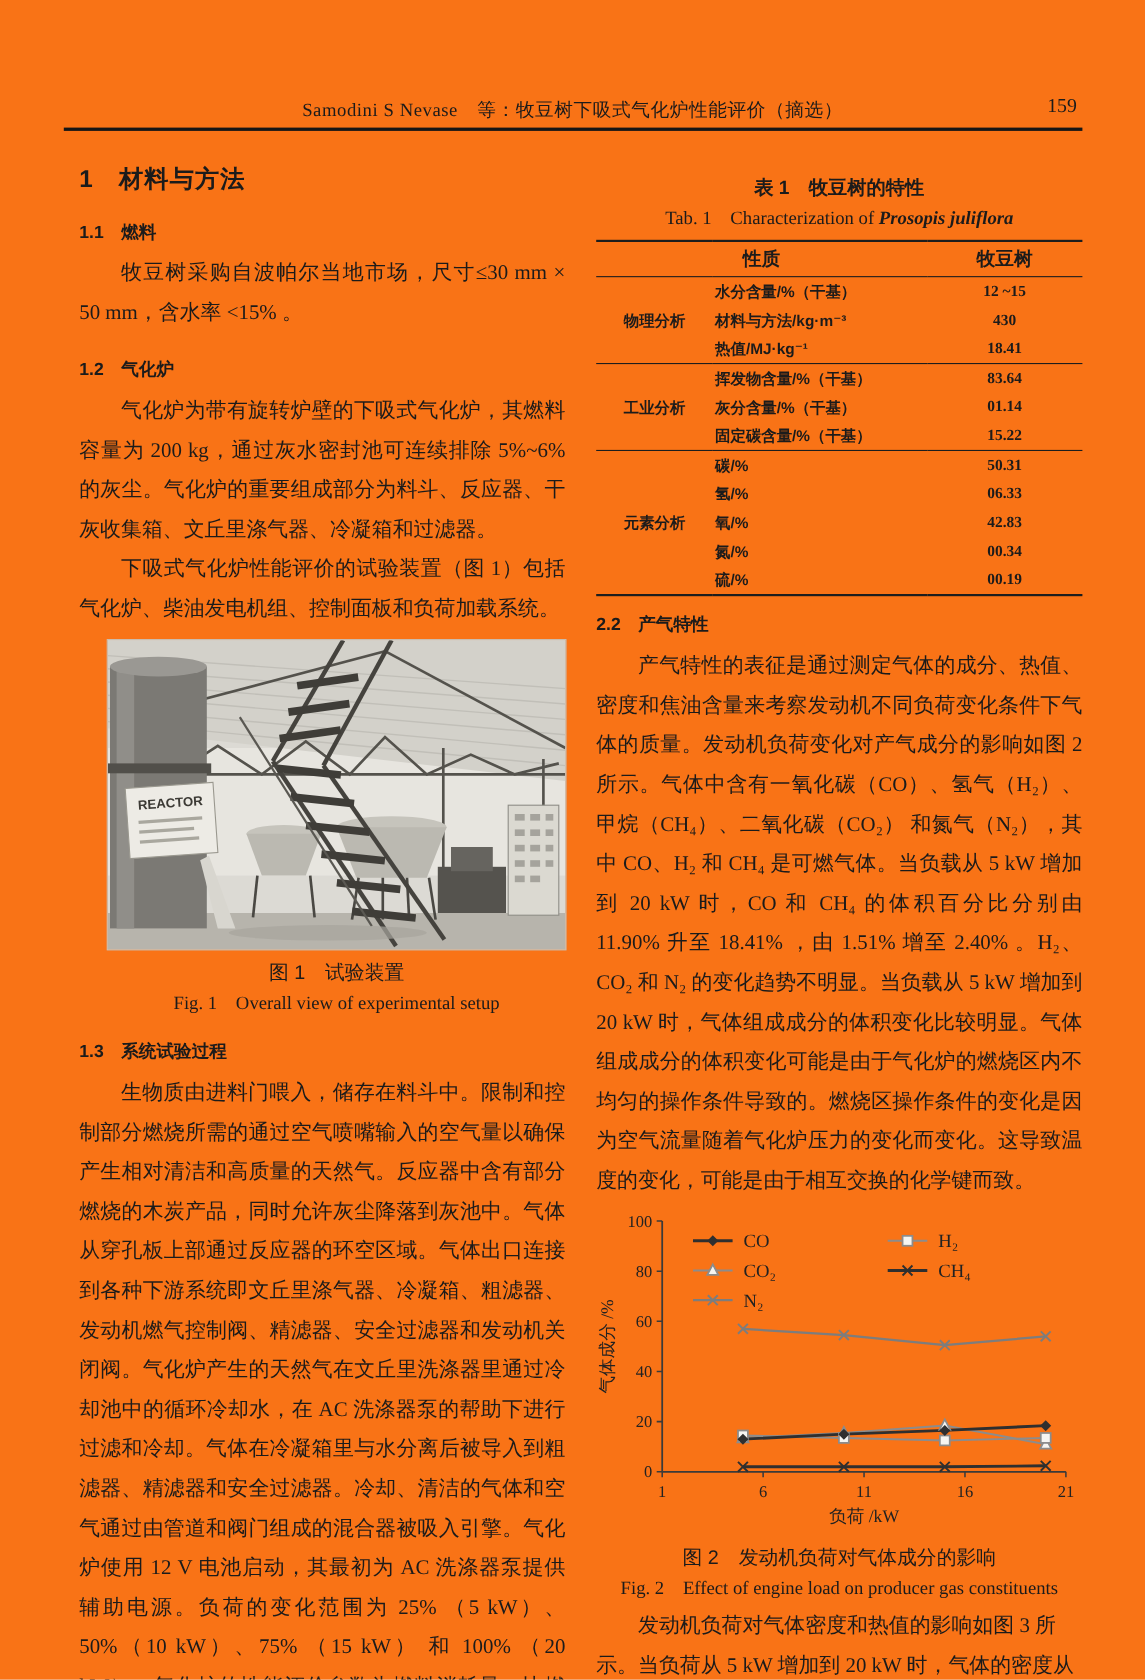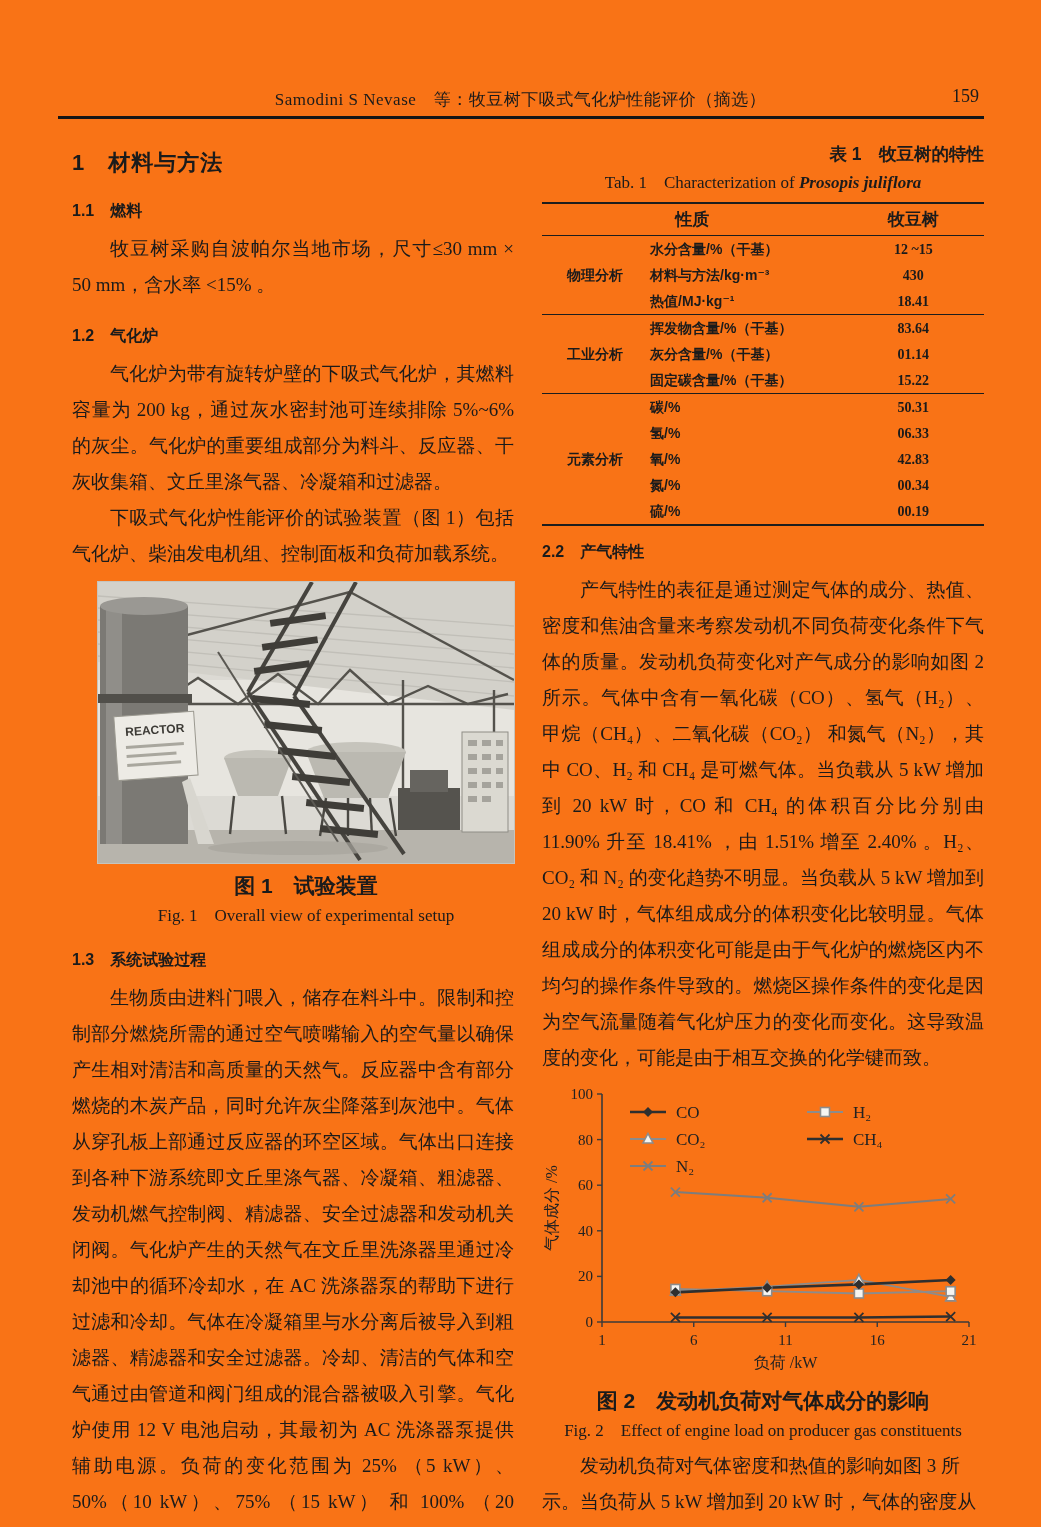--- a/index.html
+++ b/index.html
@@ -12,24 +12,24 @@
   
   .columns{position:absolute;top:130px;left:72px;width:912px;display:flex;gap:28px;}
   .col{width:442px;}
   h1.sec{font-family:"Liberation Sans","DejaVu Sans",sans-serif;font-weight:bold;font-size:22px;margin:18px 0 14px;letter-spacing:1px;}
   h2.sub{font-family:"Liberation Sans","DejaVu Sans",sans-serif;font-weight:bold;font-size:16px;margin:23px 0 9px;}
   p.body{font-size:19px;line-height:36px;margin:0;text-align:justify;text-indent:2em;}
   p.noindent{text-indent:0;}
   
   .fig1-wrap{margin:10px 0 4px 26px;}
   .fig1-frame{width:416px;height:281px;background:#dcdad4;outline:1px solid #c6c4bd;}
-  .caption-cn{font-family:"Liberation Sans","DejaVu Sans",sans-serif;font-weight:bold;font-size:21px;text-align:center;margin-top:9px;}
+  .caption-cn{font-family:"Liberation Sans","DejaVu Sans",sans-serif;font-weight:normal;font-size:18px;text-align:center;margin-top:9px;}
   .caption-en{font-size:17px;text-align:center;margin-top:4px;margin-bottom:6px;}
   
-  .tbl-caption-cn{font-family:"Liberation Sans","DejaVu Sans",sans-serif;font-weight:bold;font-size:17.5px;text-align:right;margin-top:12px;}
+  .tbl-caption-cn{font-family:"Liberation Sans","DejaVu Sans",sans-serif;font-weight:bold;font-size:17.5px;text-align:center;margin-top:28px;}
   .tbl-caption-en{font-size:17px;text-align:center;margin:5px 0 8px;}
   table.t1{width:100%;border-collapse:collapse;border-top:2.5px solid #1d1d1d;border-bottom:2.5px solid #1d1d1d;}
   table.t1 th{font-family:"Liberation Sans","DejaVu Sans",sans-serif;font-size:17px;font-weight:bold;
               border-bottom:1.6px solid #1d1d1d;padding:4px 2px;}
   table.t1 td{font-size:14px;line-height:21px;padding:2.5px 2px;}
   td.grp{font-family:"Liberation Sans","DejaVu Sans",sans-serif;font-weight:bold;text-align:center;width:24%;}
   td.prop{font-family:"Liberation Sans","DejaVu Sans",sans-serif;font-weight:bold;text-align:left;width:44%;}
   td.val{font-weight:bold;text-align:center;width:32%;}
   tr.gline td{border-top:1.6px solid #1d1d1d;}
   

